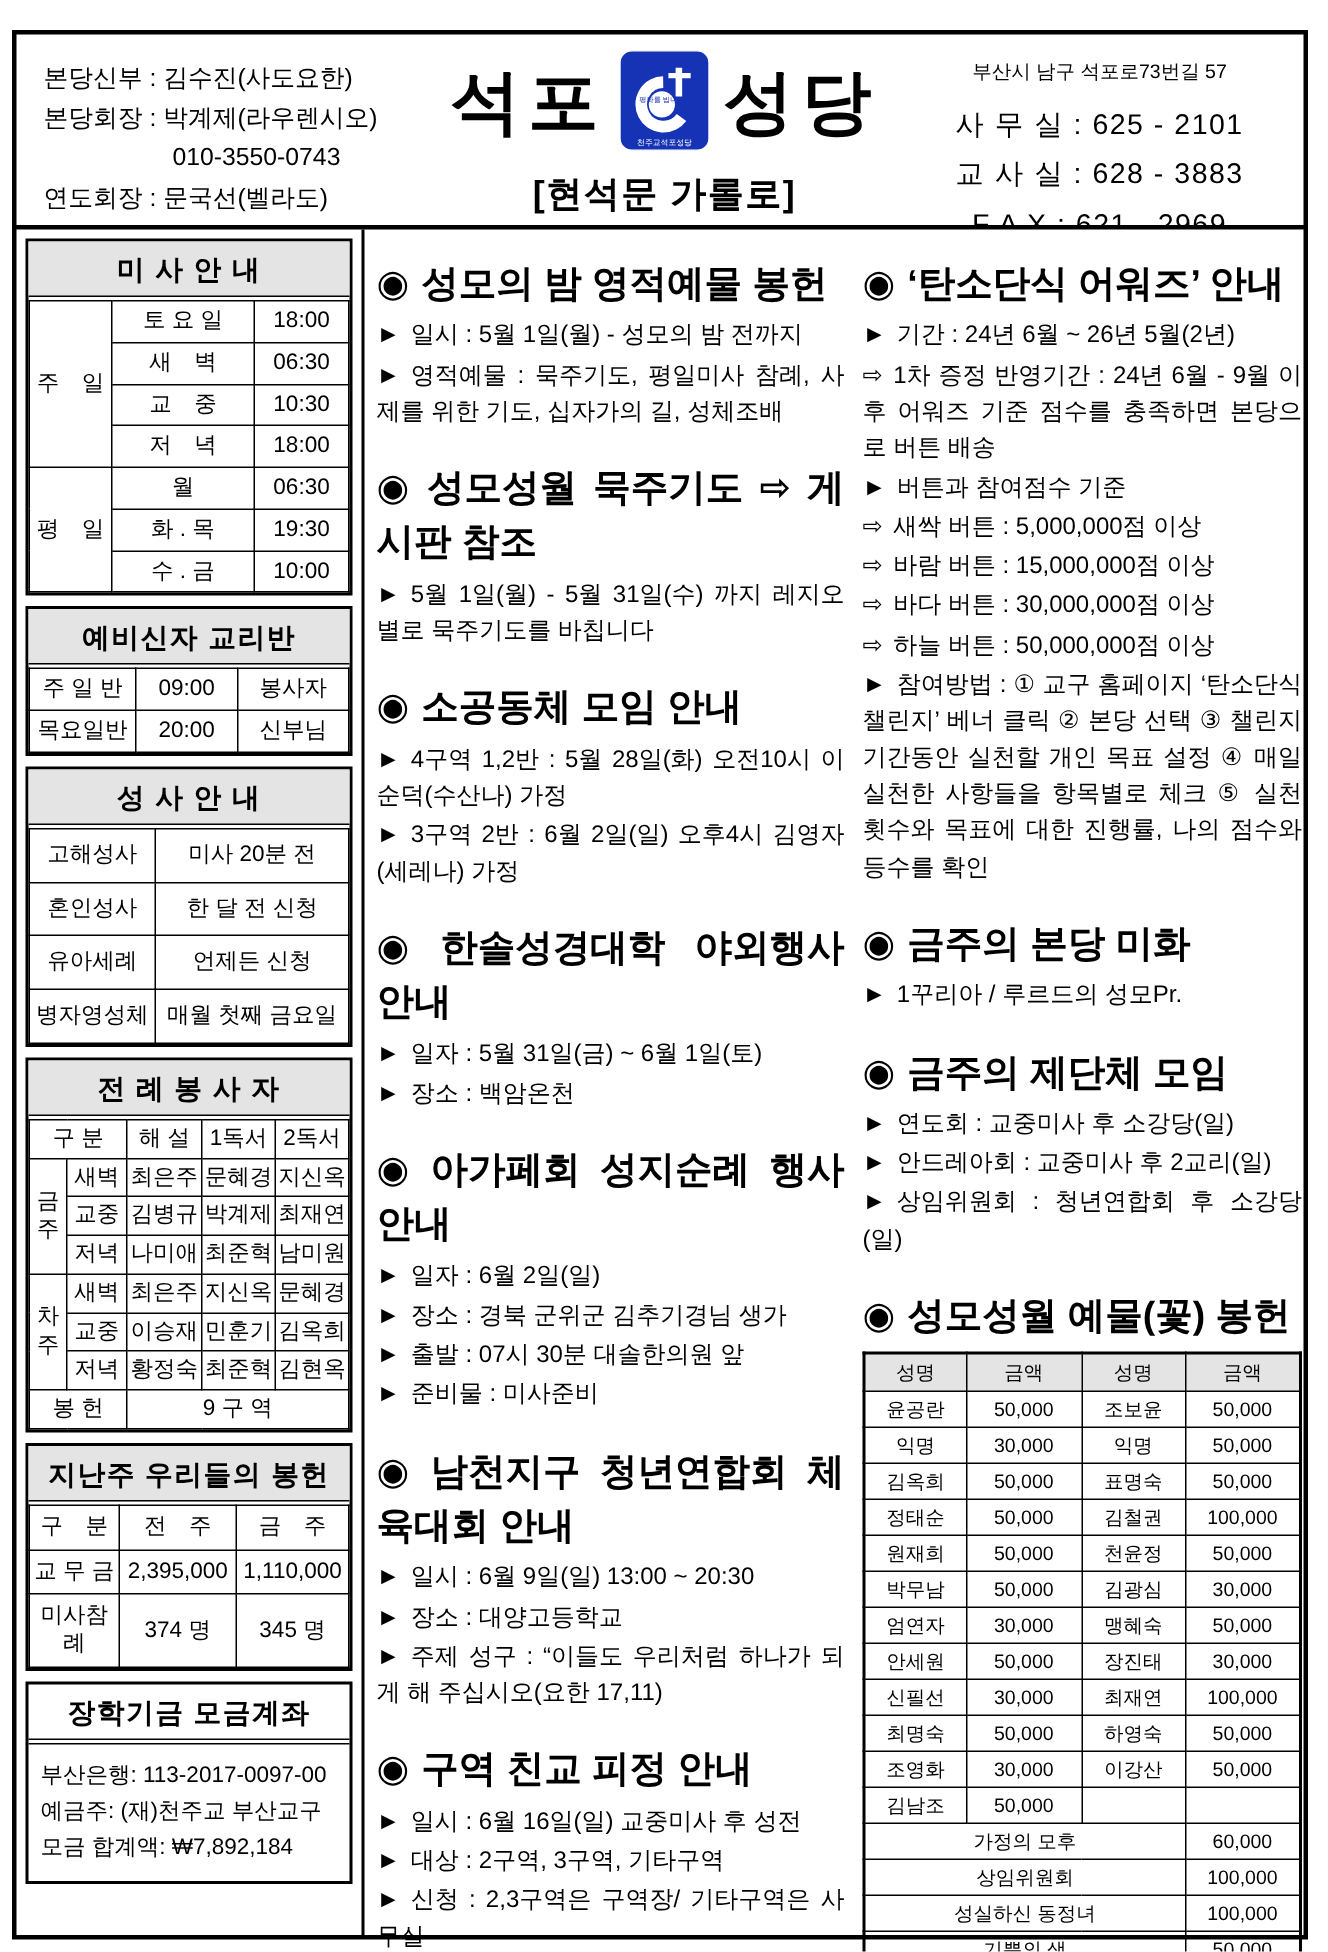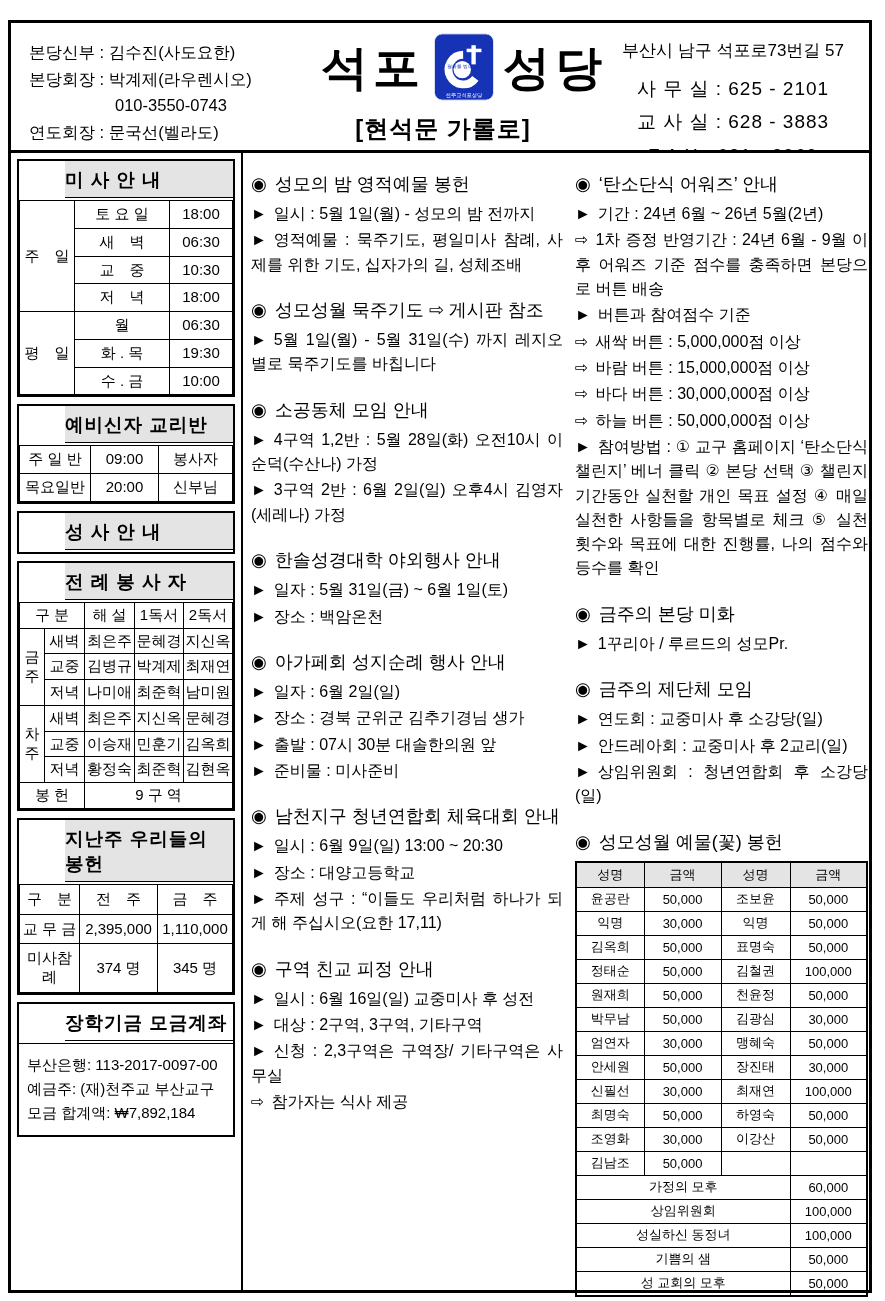--- a/index.html
+++ b/index.html
@@ -9,54 +9,54 @@
   }
   
   .header-box{
     position:absolute;left:8px;top:20px;width:864px;height:138px;
     border:3px solid #000;box-sizing:border-box;display:flex;background:#fff;
   }
   .hdr-left{width:268px;padding:16px 0 0 18px;font-size:16.5px;line-height:1.62;box-sizing:border-box;}
   .hdr-line{white-space:nowrap;}
   .hdr-line.indent{padding-left:86px;}
   .hdr-center{flex:1;text-align:center;padding-top:10px;}
-  .main-title{display:flex;align-items:center;justify-content:flex-end;gap:8px;}
+  .main-title{display:flex;align-items:center;justify-content:center;gap:8px;}
   .title-word{font-size:47px;font-weight:bold;letter-spacing:5px;line-height:1;}
   .subtitle{font-size:24px;font-weight:bold;margin-top:12px;letter-spacing:1px;}
   .logo{width:62px;height:68px;display:inline-block;}
   .hdr-right{width:262px;padding:16px 10px 0 0;box-sizing:border-box;text-align:center;}
-  .addr{font-size:17px;margin-bottom:10px;white-space:nowrap;}
+  .addr{font-size:13px;margin-bottom:10px;white-space:nowrap;}
   .phone{font-size:19px;line-height:1.75;white-space:nowrap;letter-spacing:1px;}
   
   .main-box{
     position:absolute;left:8px;top:150px;width:864px;height:1143px;
     border:3px solid #000;box-sizing:border-box;display:flex;background:#fff;
   }
   .left-col{width:234px;border-right:2px solid #000;box-sizing:border-box;padding:4px 5px;}
   
   .lbox{border:2px solid #000;margin:2px 1px 7px;background:#fff;}
   .lbox-title{
-    font-size:18.5px;font-weight:bold;padding:6px 0 5px;
-    border-bottom:1px solid #000;margin-bottom:2px;letter-spacing:1px;margin-left:46px;
+    font-size:18.5px;font-weight:bold;text-align:center;padding:6px 0 5px;
+    border-bottom:1px solid #000;margin-bottom:2px;letter-spacing:1px;
   }
   .lbox-title.gray{background:#e4e4e4;}
   table{border-collapse:collapse;width:100%;table-layout:fixed;}
   .ltable{border-top:1px solid #000;font-size:15px;}
   .ltable td{border:1px solid #000;text-align:center;padding:4px 1px;word-break:break-all;line-height:1.25;}
   .ltable.sac td{padding:8px 1px;}
   .ltable.srv td{padding:3px 0;}
   .ltable.off td{padding:5px 1px;}
   .acct-body{border-top:1px solid #000;margin-top:2px;padding:9px 8px 10px;font-size:15px;line-height:1.6;}
   .acct-line{white-space:nowrap;}
   
   .content{flex:1;display:flex;padding:4px 8px 0;gap:12px;box-sizing:border-box;}
   .col-mid{width:312px;}
   .col-right{flex:1;}
   .sec{margin:14px 0 20px;}
-  .sec-title{font-size:18px;font-weight:normal;line-height:1.45;text-align:justify;margin-bottom:5px;}
+  .sec-title{font-size:25px;font-weight:bold;line-height:1.45;text-align:justify;margin-bottom:5px;}
   .sec-title .bullet{margin-right:8px;}
   .item{margin:2px 0;font-size:16px;line-height:1.52;text-align:justify;word-break:break-all;}
   .item .marker{margin-right:7px;}
   
   .gtable{border:2px solid #000;font-size:13px;margin-top:6px;}
   .gtable th{background:#e4e4e4;border:1px solid #000;font-weight:normal;padding:3px 0;}
   .gtable td{border:1px solid #000;text-align:center;padding:2.5px 1px;word-break:break-all;}
 </style>
 </head>
 <body>
@@ -158,20 +158,44 @@
               <td>목요일반</td>
               <td>20:00</td>
               <td>신부님</td>
             </tr>
           </tbody>
         </table>
     </section>
 
     <section class="lbox">
       <div class="lbox-title gray">성 사 안 내</div>
+      <table class="ltable sac">
+          <colgroup>
+            <col style="width: 84px;">
+            <col style="width: 129px;">
+          </colgroup>
+          <tbody>
+            <tr>
+              <td>고해성사</td>
+              <td>미사 20분 전</td>
+            </tr>
+            <tr>
+              <td>혼인성사</td>
+              <td>한 달 전 신청</td>
+            </tr>
+            <tr>
+              <td>유아세례</td>
+              <td>언제든 신청</td>
+            </tr>
+            <tr>
+              <td>병자영성체</td>
+              <td>매월 첫째 금요일</td>
+            </tr>
+          </tbody>
+        </table>
     </section>
 
     <section class="lbox">
       <div class="lbox-title gray">전 례 봉 사 자</div>
       <table class="ltable srv">
           <colgroup>
             <col style="width: 25px;">
             <col style="width: 40px;">
             <col style="width: 50px;">
             <col style="width: 49px;">

